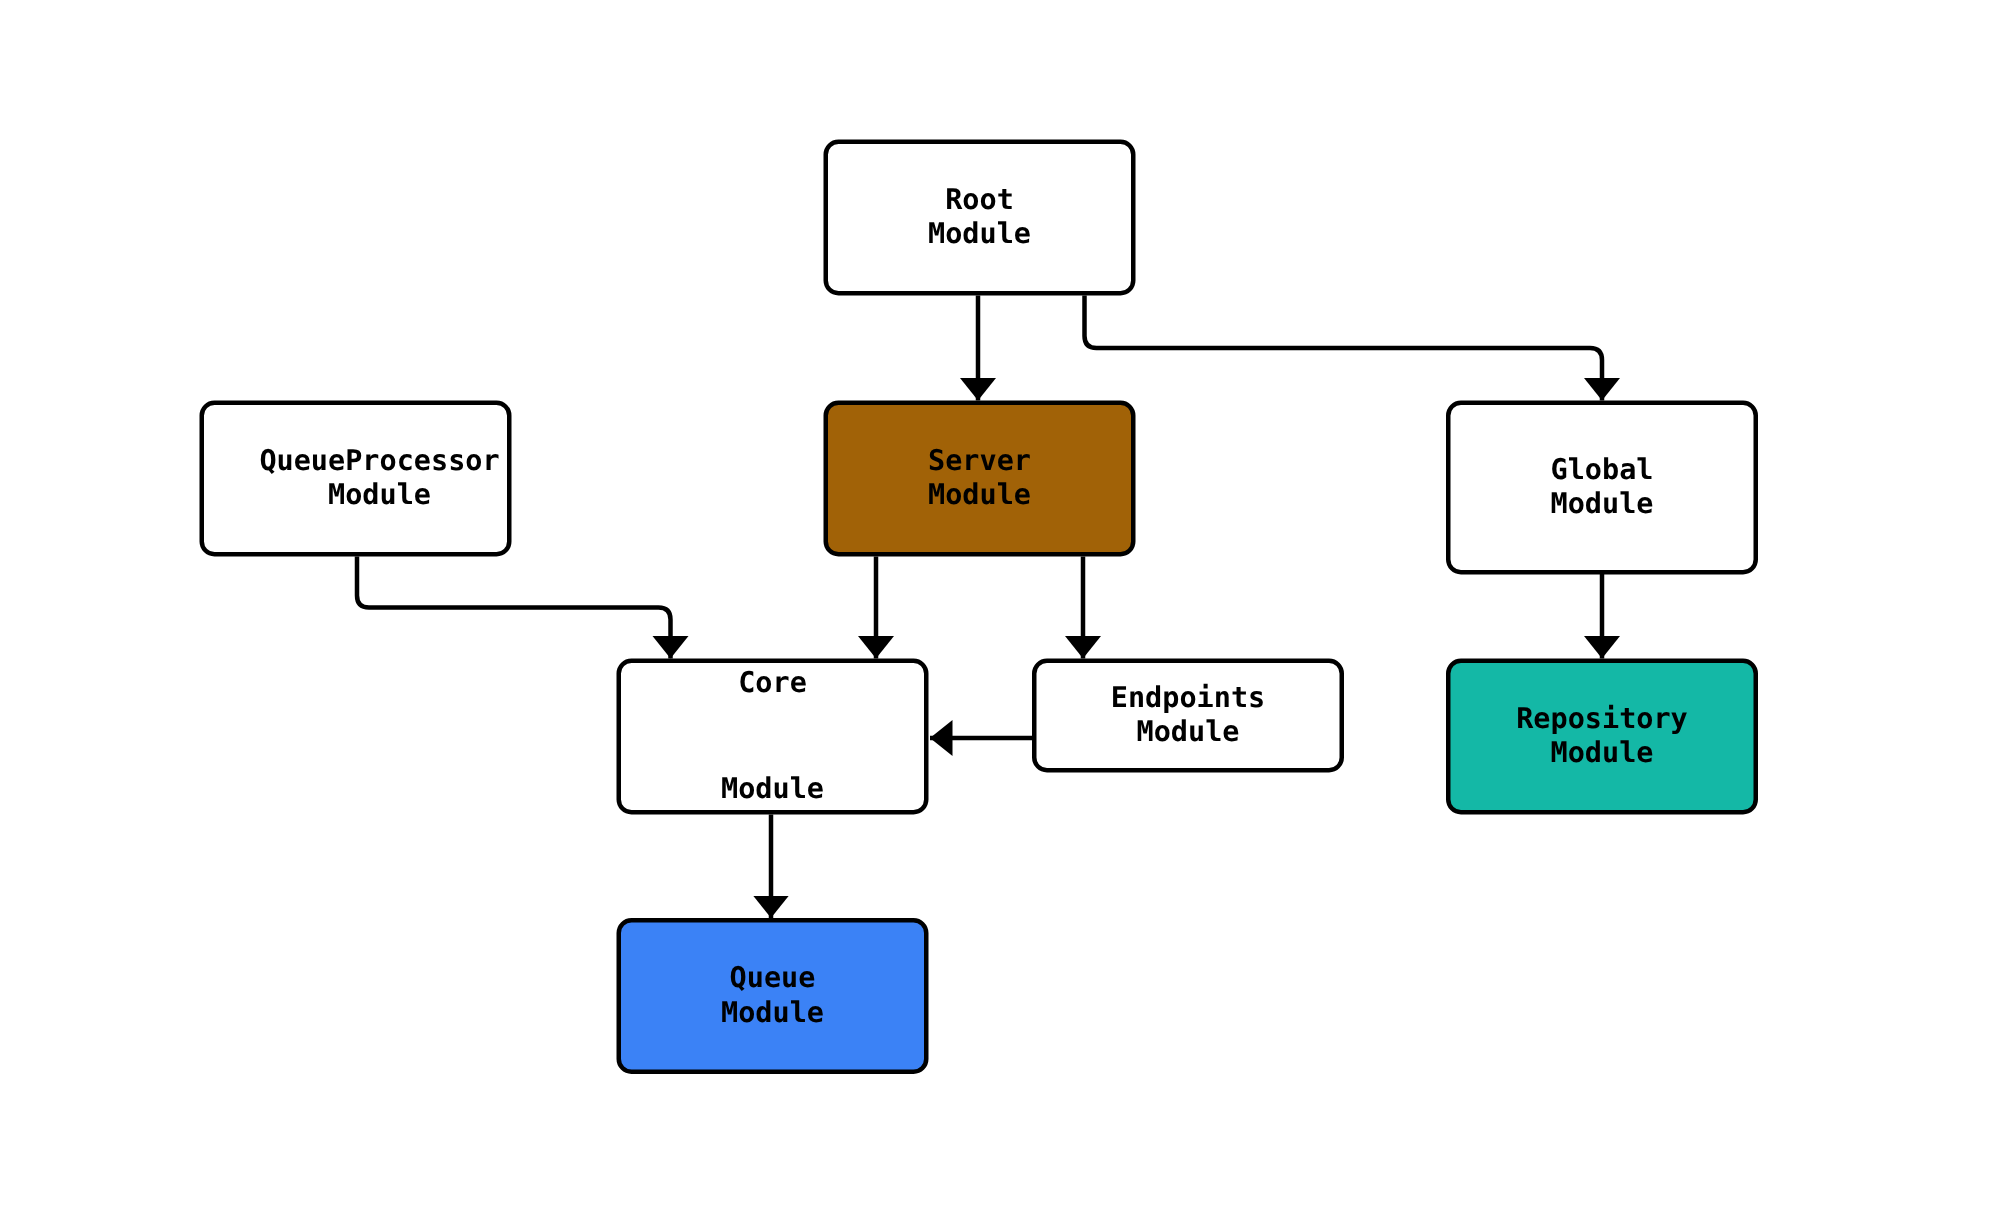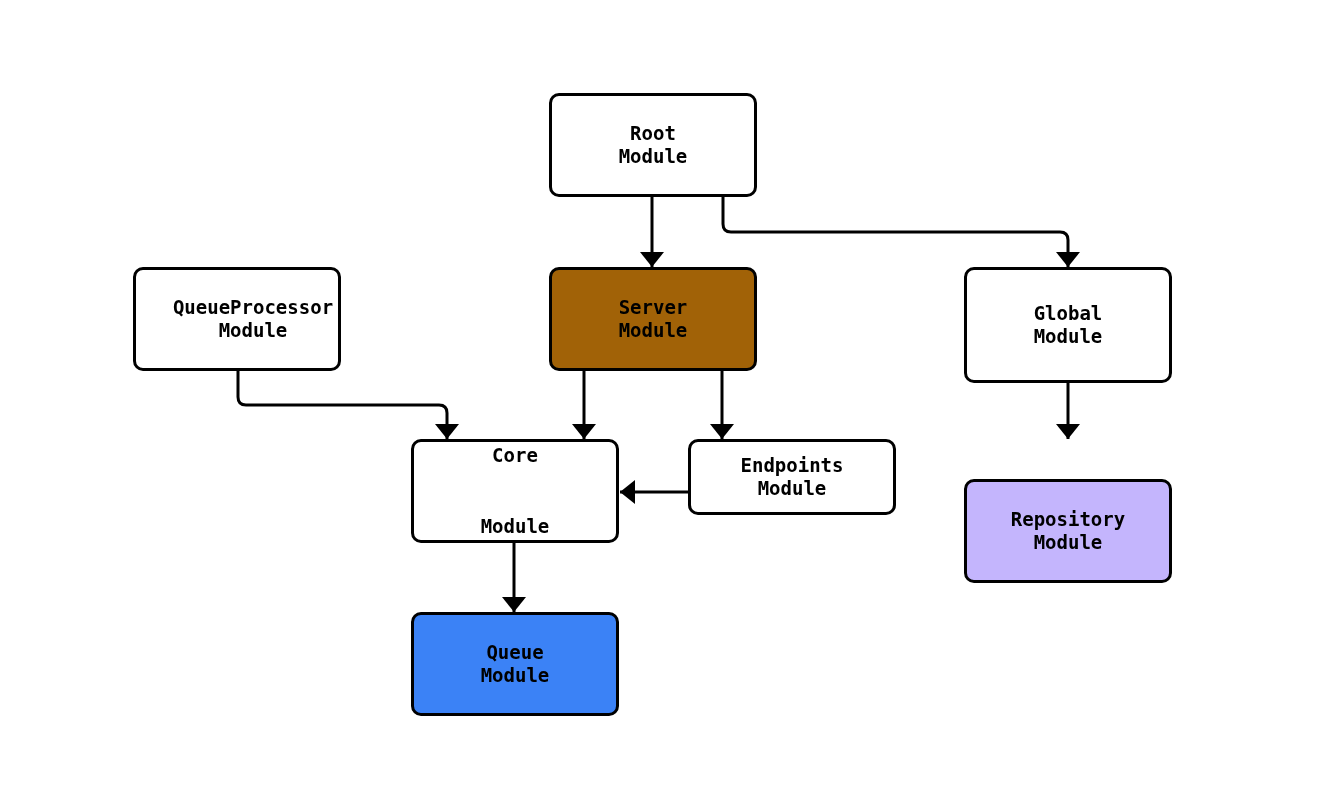--- a/index.html
+++ b/index.html
@@ -86,21 +86,21 @@
       <span>Module</span>
     </div>
     <div class="node" style="left: 411px; top: 439px; width: 208px; height: 104px; background: rgb(255, 255, 255); border-color: rgb(0, 0, 0); color: rgb(0, 0, 0); gap: 48px;">
       <span>Core</span>
       <span>Module</span>
     </div>
     <div class="node" style="left: 688px; top: 439px; width: 208px; height: 76px; background: rgb(255, 255, 255); border-color: rgb(0, 0, 0); color: rgb(0, 0, 0);">
       <span>Endpoints</span>
       <span>Module</span>
     </div>
-    <div class="node" style="left: 964px; top: 439px; width: 208px; height: 104px; background: #c4b5fd; border-color: rgb(0, 0, 0); color: rgb(0, 0, 0); margin-top: 40px;">
+    <div class="node" style="left: 964px; top: 439px; width: 208px; height: 104px; background: #14b8a6; border-color: rgb(0, 0, 0); color: rgb(0, 0, 0);">
       <span>Repository</span>
       <span>Module</span>
     </div>
     <div class="node" style="left: 411px; top: 612px; width: 208px; height: 104px; background: #3b82f6; border-color: rgb(0, 0, 0); color: rgb(0, 0, 0);">
       <span>Queue</span>
       <span>Module</span>
     </div>
   </div>
 
 </body></html>

